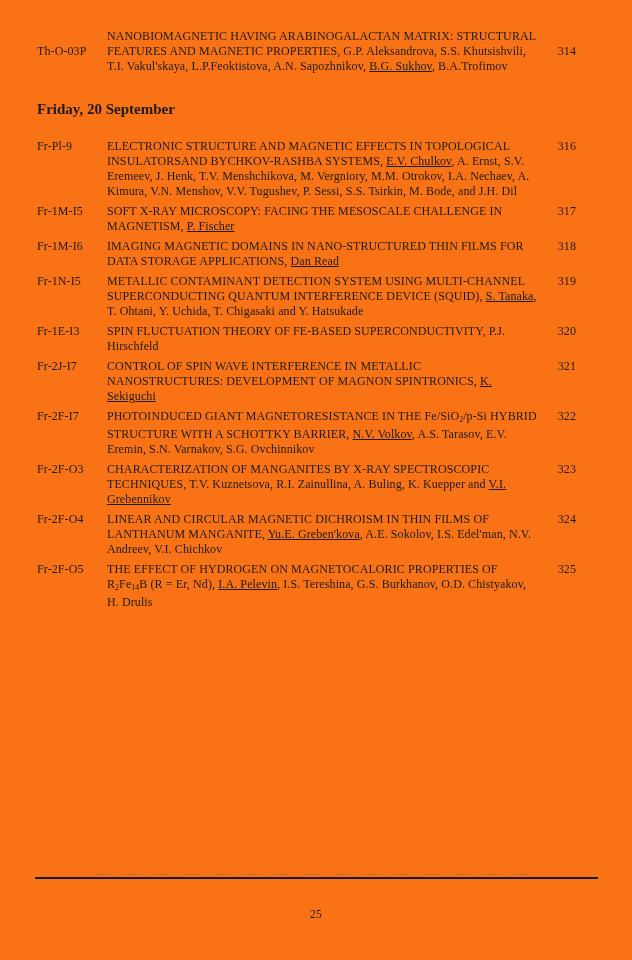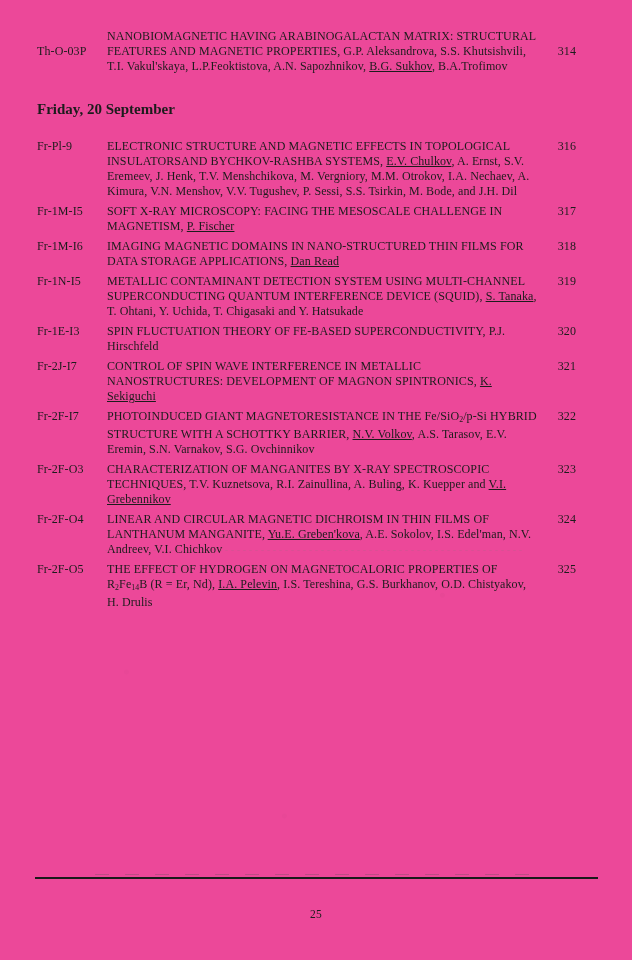--- a/index.html
+++ b/index.html
@@ -6,21 +6,21 @@
   html, body {
     margin: 0;
     padding: 0;
     background: #ffffff;
   }
   .page {
     position: relative;
     width: 632px;
     height: 960px;
     margin: 0 auto;
-    background: #ec4899;
+    background: #f97316;
     color: #1c1c1c;
     font-family: "Liberation Serif", "DejaVu Serif", serif;
     overflow: hidden;
   }
   
   .page::before {
     content: "";
     position: absolute;
     inset: 0;
     background:

